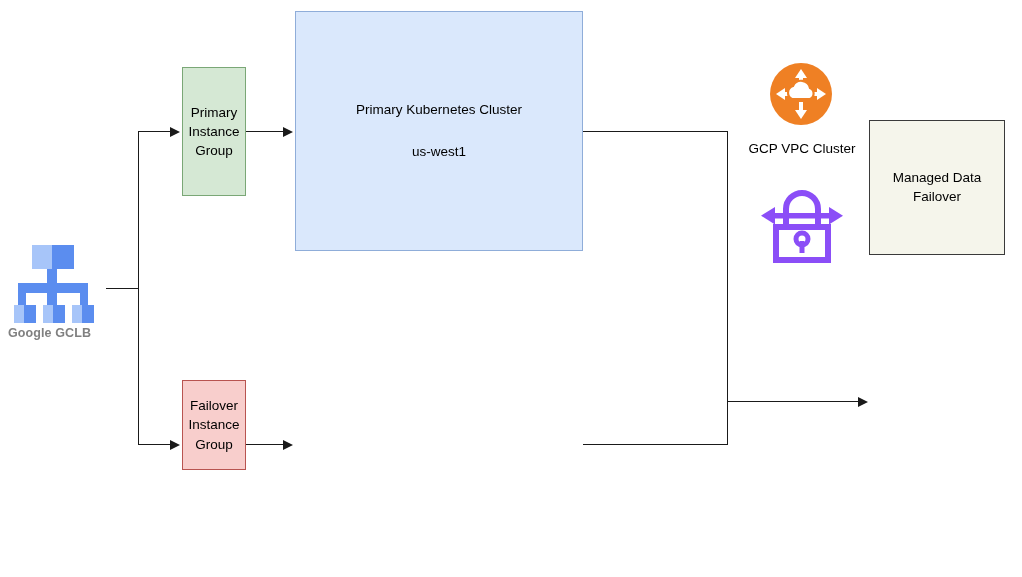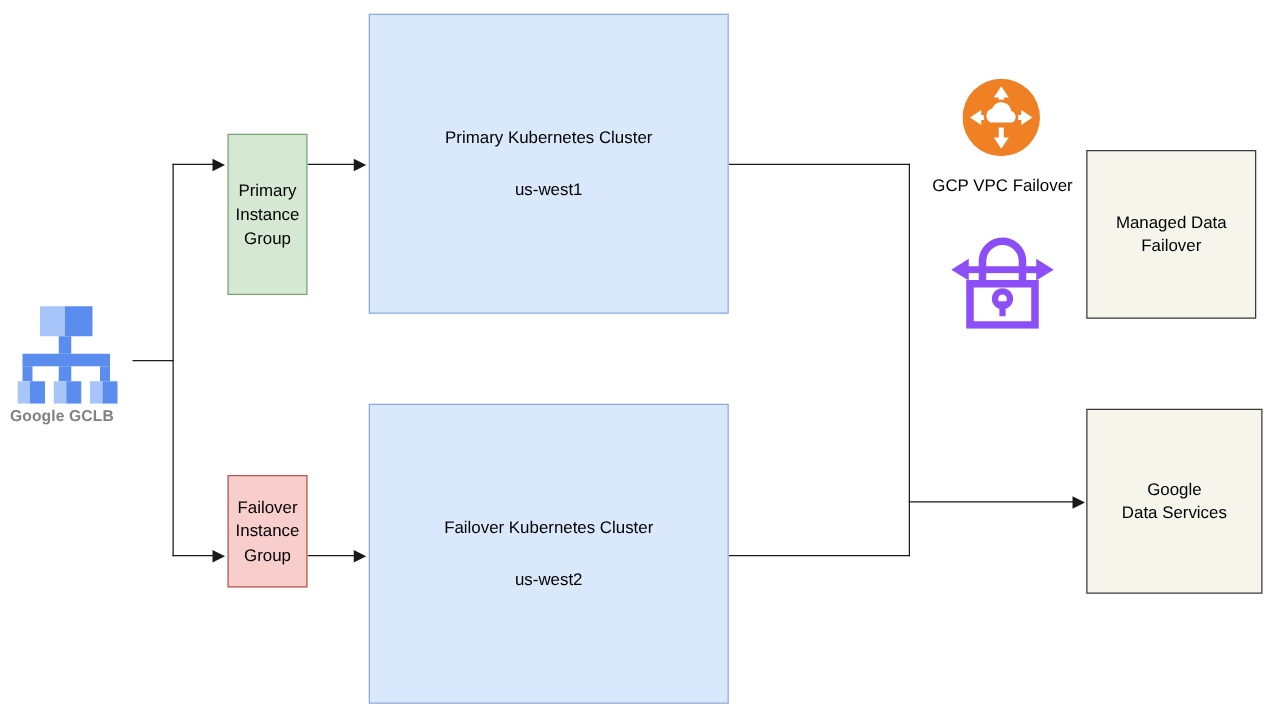--- a/index.html
+++ b/index.html
@@ -20,21 +20,21 @@
     border: 1px solid #8fadd9;
     color: #000;
     font-size: 13.5px;
     line-height: 1.2;
     text-align: right;
   }
   .cluster .l1 { margin-bottom: 26px; }
 
   
   .ig { font-size: 13.5px; line-height: 1.42; color: #000; }
-  .ig-primary  { background: #d5e8d4; border: 1px solid #7aa776; margin-top: 40px; }
+  .ig-primary  { background: #d5e8d4; border: 1px solid #7aa776; }
   .ig-failover { background: #f8cecc; border: 1px solid #b85450; }
 
   
   .svc {
     background: #f5f5eb;
     border: 1px solid #3a3a3a;
     font-size: 13.5px;
     line-height: 1.35;
     color: #000;
   }
@@ -125,24 +125,20 @@
     <span>Failover</span>
     <span>Instance</span>
     <span>Group</span>
   </div>
 
   <div class="node cluster" style="left:295px; top:11px; width:288px; height:240px;">
     <span class="l1">Primary Kubernetes Cluster</span>
     <span>us-west1</span>
   </div>
 
-  <div class="node cluster" style="left:295px; top:323px; width:288px; height:240px;">
-    <span class="l1">Failover Kubernetes Cluster</span>
-    <span>us-west2</span>
-  </div>
 
   <div class="vpc-wrap">
     <svg width="62" height="62" viewBox="0 0 62 62">
       <circle cx="31" cy="31" r="31" fill="#ef8024"></circle>
       <g fill="#ffffff">
 
         <polygon points="31,6 37,15 25,15"></polygon>
         <rect x="29" y="13" width="4" height="10"></rect>
 
         <polygon points="31,56 37,47 25,47"></polygon>
@@ -152,21 +148,21 @@
         <rect x="13" y="29" width="10" height="4"></rect>
 
         <polygon points="56,31 47,25 47,37"></polygon>
         <rect x="39" y="29" width="10" height="4"></rect>
 
         <path d="M22 36 a7 7 0 0 1 1 -13 a9 9 0 0 1 17 2 a6 6 0 0 1 0 11 z"></path>
       </g>
       <path d="M22 36 a7 7 0 0 1 1 -13 a9 9 0 0 1 17 2 a6 6 0 0 1 0 11 z" fill="none" stroke="#ef8024" stroke-width="2.2"></path>
     </svg>
   </div>
-  <div class="vpc-label">GCP VPC Failover</div>
+  <div class="vpc-label">GCP VPC Cluster</div>
 
   <div class="lock-wrap">
     <svg width="82" height="90" viewBox="0 0 82 90">
       <g fill="none" stroke="#8b4ef7" stroke-width="6">
 
         <path d="M25 56 L25 36 a16 16 0 0 1 32 0 L57 56"></path>
 
         <rect x="15" y="54" width="52" height="33"></rect>
       </g>
 
@@ -179,18 +175,14 @@
         <polygon points="82,42.7 68,34 68,51.4"></polygon>
       </g>
     </svg>
   </div>
 
   <div class="node svc" style="left:869px; top:120px; width:136px; height:135px;">
     <span>Managed Data</span>
     <span>Failover</span>
   </div>
 
-  <div class="node svc" style="left:869px; top:327px; width:141px; height:148px;">
-    <span>Google</span>
-    <span>Data Services</span>
-  </div>
 
 </div>
 
 </body></html>

